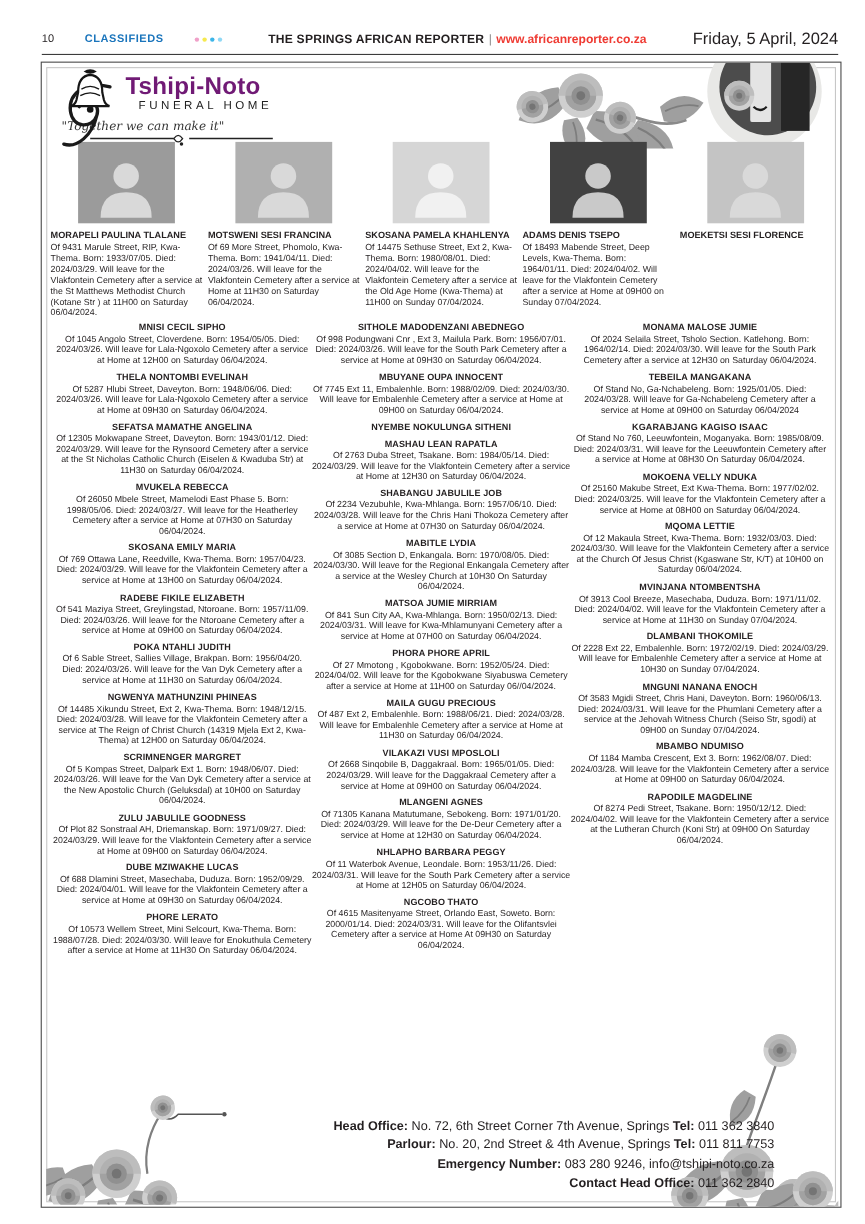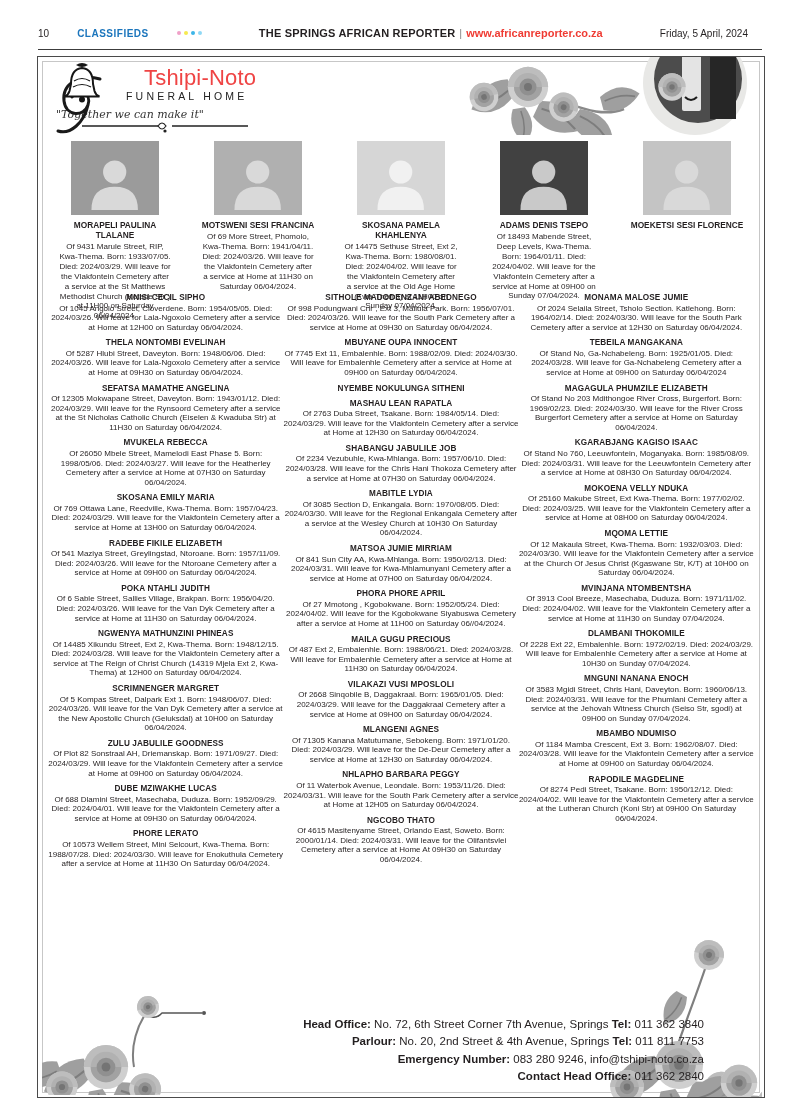--- a/index.html
+++ b/index.html
@@ -1,45 +1,45 @@
 <!DOCTYPE html>
 <html style="--section-blue: #1b75bc; --url-red: #ef3b33; --text-dark: #231f20;"><head>
 <meta charset="utf-8">
 <style>
   html,body{margin:0;padding:0;}
   body{
     width:786px;height:1113px;position:relative;background:#ffffff;
     font-family:"Liberation Sans",sans-serif;color:#231f20;overflow:hidden;
   }
   
-  .masthead{position:absolute;left:38px;right:38px;top:27px;display:flex;align-items:center;font-size:10.5px;}
+  .masthead{position:absolute;left:38px;right:24px;top:27px;display:flex;align-items:center;font-size:10.5px;}
   .pageno{margin-right:16px;font-size:10px;}
   .section{color:var(--section-blue,#1b75bc);font-weight:bold;font-size:10px;letter-spacing:.5px;margin-left:12px;}
   .dots{display:flex;gap:3px;margin-left:28px;align-items:center;}
   .dot{width:4px;height:4px;border-radius:50%;display:inline-block;}
   .mast-title{flex:1;text-align:center;font-size:11px;white-space:nowrap;}
   .mast-title b{letter-spacing:.2px;}
   .mast-title .sep{color:#888;margin:0 4px;}
   .url{color:var(--url-red,#ef3b33);text-decoration:none;font-weight:bold;cursor:pointer;}
-  .date{font-size:10px;}
+  .date{font-size:15px;}
   .header-rule{position:absolute;left:38px;right:24px;top:49px;border-top:1.5px solid #3c3c3c;}
   
   .ad-box{position:absolute;left:37px;top:56px;width:726px;height:1040px;border:1.5px solid #4a4a4a;
           outline:1px solid #c7c7c7;outline-offset:-6px;overflow:hidden;background:#fff;}
   
   .logo{position:absolute;top:8px;left:16px;width:240px;z-index:3;}
   .bell{position:absolute;left:6px;top:-4px;width:44px;height:44px;}
   .flourish{position:absolute;left:-6px;top:6px;width:92px;height:74px;}
-  .logo-name{font-size:22px;font-weight:normal;color:#ef4444;margin-left:90px;letter-spacing:.2px;}
+  .logo-name{font-size:22px;font-weight:bold;color:#701a75;margin-left:60px;letter-spacing:.2px;}
   .logo-sub{font-size:10.5px;letter-spacing:3.2px;margin-left:72px;color:#222;margin-top:-1px;}
   .logo-tag{font-family:"DejaVu Serif",serif;font-style:italic;font-size:11px;color:#333;margin-top:6px;margin-left:2px;}
   .tag-underline{display:block;margin:1px 0 0 26px;}
   
   .photo-row{position:absolute;top:72px;left:8px;right:8px;display:grid;grid-template-columns:repeat(5,1fr);column-gap:5px;z-index:2;}
-  .photo-obit{margin:12px;text-align:center;}
+  .photo-obit{margin:0;}
   .portrait{width:88px;height:74px;margin:0 auto 5px;background:#9b9b9b;display:flex;align-items:flex-end;justify-content:center;overflow:hidden;}
   .silhouette{width:72%;height:88%;fill:#d9d9d9;}
   .photo-obit:nth-child(2) .portrait{background:#b0b0b0;}
   .photo-obit:nth-child(3) .portrait{background:#d6d6d6;}
   .photo-obit:nth-child(3) .silhouette{fill:#f1f1f1;}
   .photo-obit:nth-child(4) .portrait{background:#414141;}
   .photo-obit:nth-child(4) .silhouette{fill:#c9c9c9;}
   .photo-obit:nth-child(5) .portrait{background:#c4c4c4;}
   .po-name{font-weight:bold;font-size:8.3px;margin-bottom:2px;}
   .po-text{font-size:8px;line-height:1.24;}
@@ -337,24 +337,20 @@
   <div class="obit">
     <div class="ob-name">MONAMA MALOSE JUMIE</div>
     <div class="ob-text">Of 2024 Selaila Street, Tsholo Section. Katlehong.  Born: 1964/02/14. Died: 2024/03/30. Will leave for the South Park Cemetery after a service at 12H30 on Saturday 06/04/2024.</div>
   </div>
 
   <div class="obit">
     <div class="ob-name">TEBEILA MANGAKANA</div>
     <div class="ob-text">Of Stand No, Ga-Nchabeleng. Born: 1925/01/05. Died: 2024/03/28. Will leave for Ga-Nchabeleng Cemetery after a service at Home at 09H00 on Saturday 06/04/2024</div>
   </div>
 
-  <div class="obit">
-    <div class="ob-name">MAGAGULA PHUMZILE ELIZABETH</div>
-    <div class="ob-text">Of Stand No 203 Mdithongoe River Cross, Burgerfort. Born: 1969/02/23. Died: 2024/03/30. Will leave for the River Cross Burgerfort Cemetery after a service at Home on Saturday 06/04/2024.</div>
-  </div>
 
   <div class="obit">
     <div class="ob-name">KGARABJANG KAGISO ISAAC</div>
     <div class="ob-text">Of Stand No 760, Leeuwfontein, Moganyaka. Born: 1985/08/09. Died: 2024/03/31. Will leave for the Leeuwfontein Cemetery after a service at Home at 08H30 On Saturday 06/04/2024.</div>
   </div>
 
   <div class="obit">
     <div class="ob-name">MOKOENA VELLY NDUKA</div>
     <div class="ob-text">Of 25160 Makube Street, Ext Kwa-Thema. Born: 1977/02/02. Died: 2024/03/25. Will leave for the Vlakfontein Cemetery after a service at Home at 08H00 on Saturday 06/04/2024.</div>
   </div>

